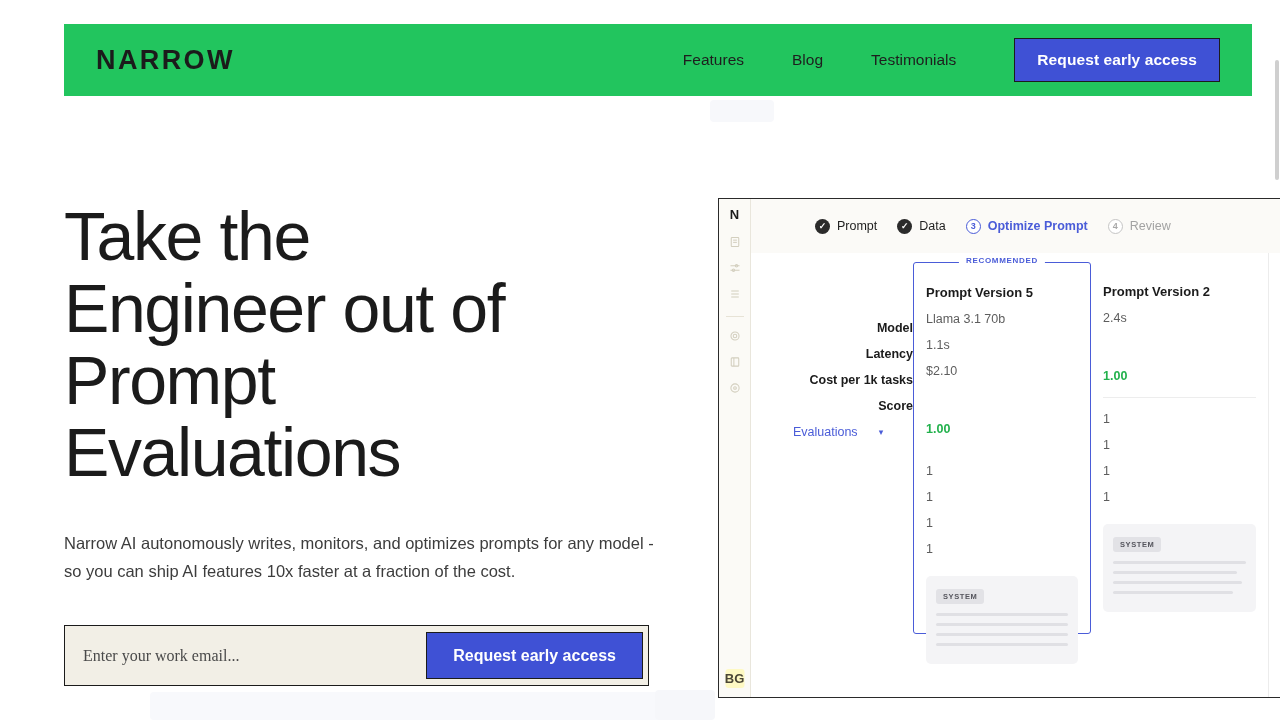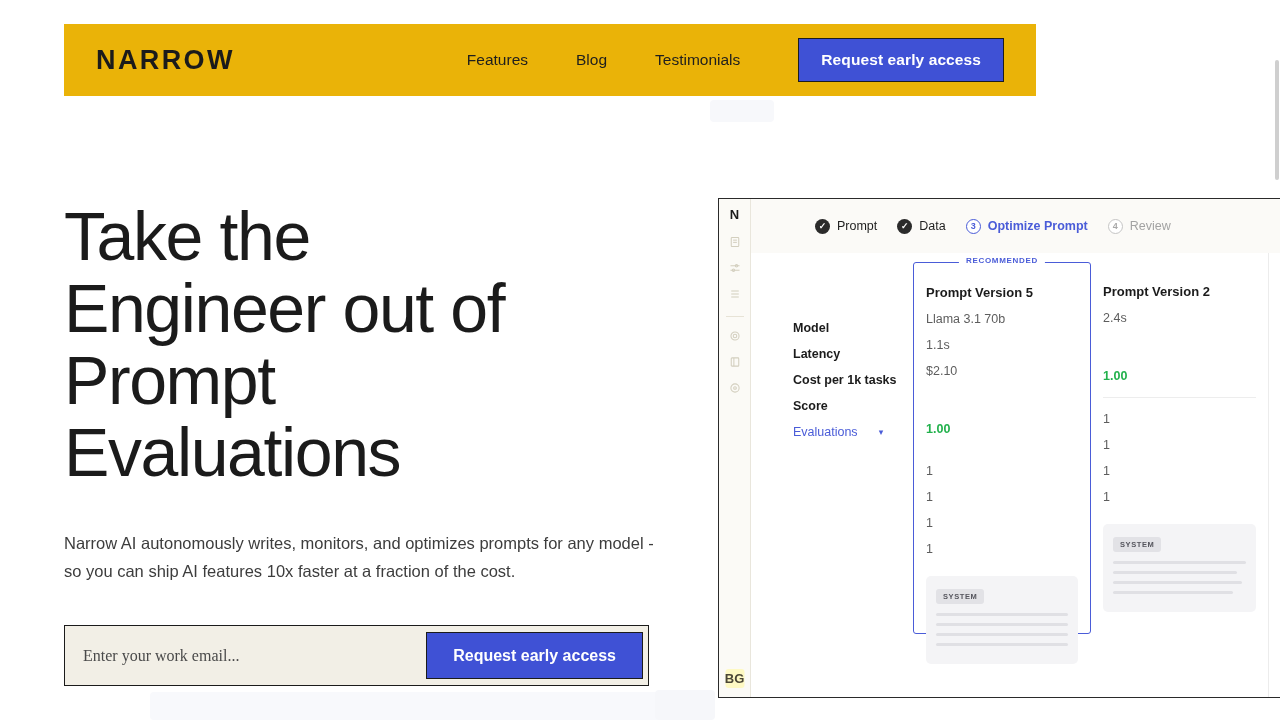--- a/index.html
+++ b/index.html
@@ -16,22 +16,22 @@
   
   .bg-blob {
     position:absolute; background:#f7f8fb; border-radius:4px; pointer-events:none;
   }
   .blob-a { left:710px; top:100px; width:64px; height:22px; }
   .blob-b { left:150px; top:692px; width:560px; height:28px; background:#f8f9fc; }
   .blob-c { left:655px; top:690px; width:60px; height:30px; background:#f6f7fa; }
 
   
   .navbar {
-    position:absolute; left:64px; top:24px; width:972px; height:72px;
-    background:#eab308;
+    position:absolute; left:64px; top:24px; width:1188px; height:72px;
+    background:#22c55e;
     display:flex; align-items:center; justify-content:space-between;
     padding:0 32px;
   }
   .logo-wrap { display:flex; align-items:center; height:100%; }
   .logo {
     font-family:"Liberation Sans", sans-serif;
     font-size:27px; font-weight:700; letter-spacing:2.4px;
     color:#1b1b1b; position:relative; line-height:1;
   }
   .nav-links { display:flex; align-items:center; gap:0px; }
@@ -124,21 +124,21 @@
   .step-active .step-label { color:#4a5cd8; font-weight:600; }
   .step-todo .step-label { color:#a3a3a3; }
 
   .compare {
     position:absolute; left:0; top:54px; right:0; bottom:0;
     display:flex; padding-left:42px;
   }
   .labels-col {
     width:120px; flex:none; padding-top:62px;
   }
-  .lbl { font-size:12.5px; color:#1b1b1b; font-weight:600; height:26px; line-height:26px; white-space:nowrap; }
+  .lbl { font-size:12.5px; color:#1b1b1b; font-weight:600; height:26px; line-height:26px; white-space:nowrap;text-align:right; }
   .lbl-link {
     font-size:12.5px; color:#4a5cd8; height:26px; line-height:26px;
     display:flex; align-items:center; gap:21px; cursor:pointer; font-weight:400;
   }
   .chev { font-size:9px; }
 
   .ver-col {
     width:178px; flex:none; position:relative; padding:0 12px;
   }
   .ver-col.recommended {

